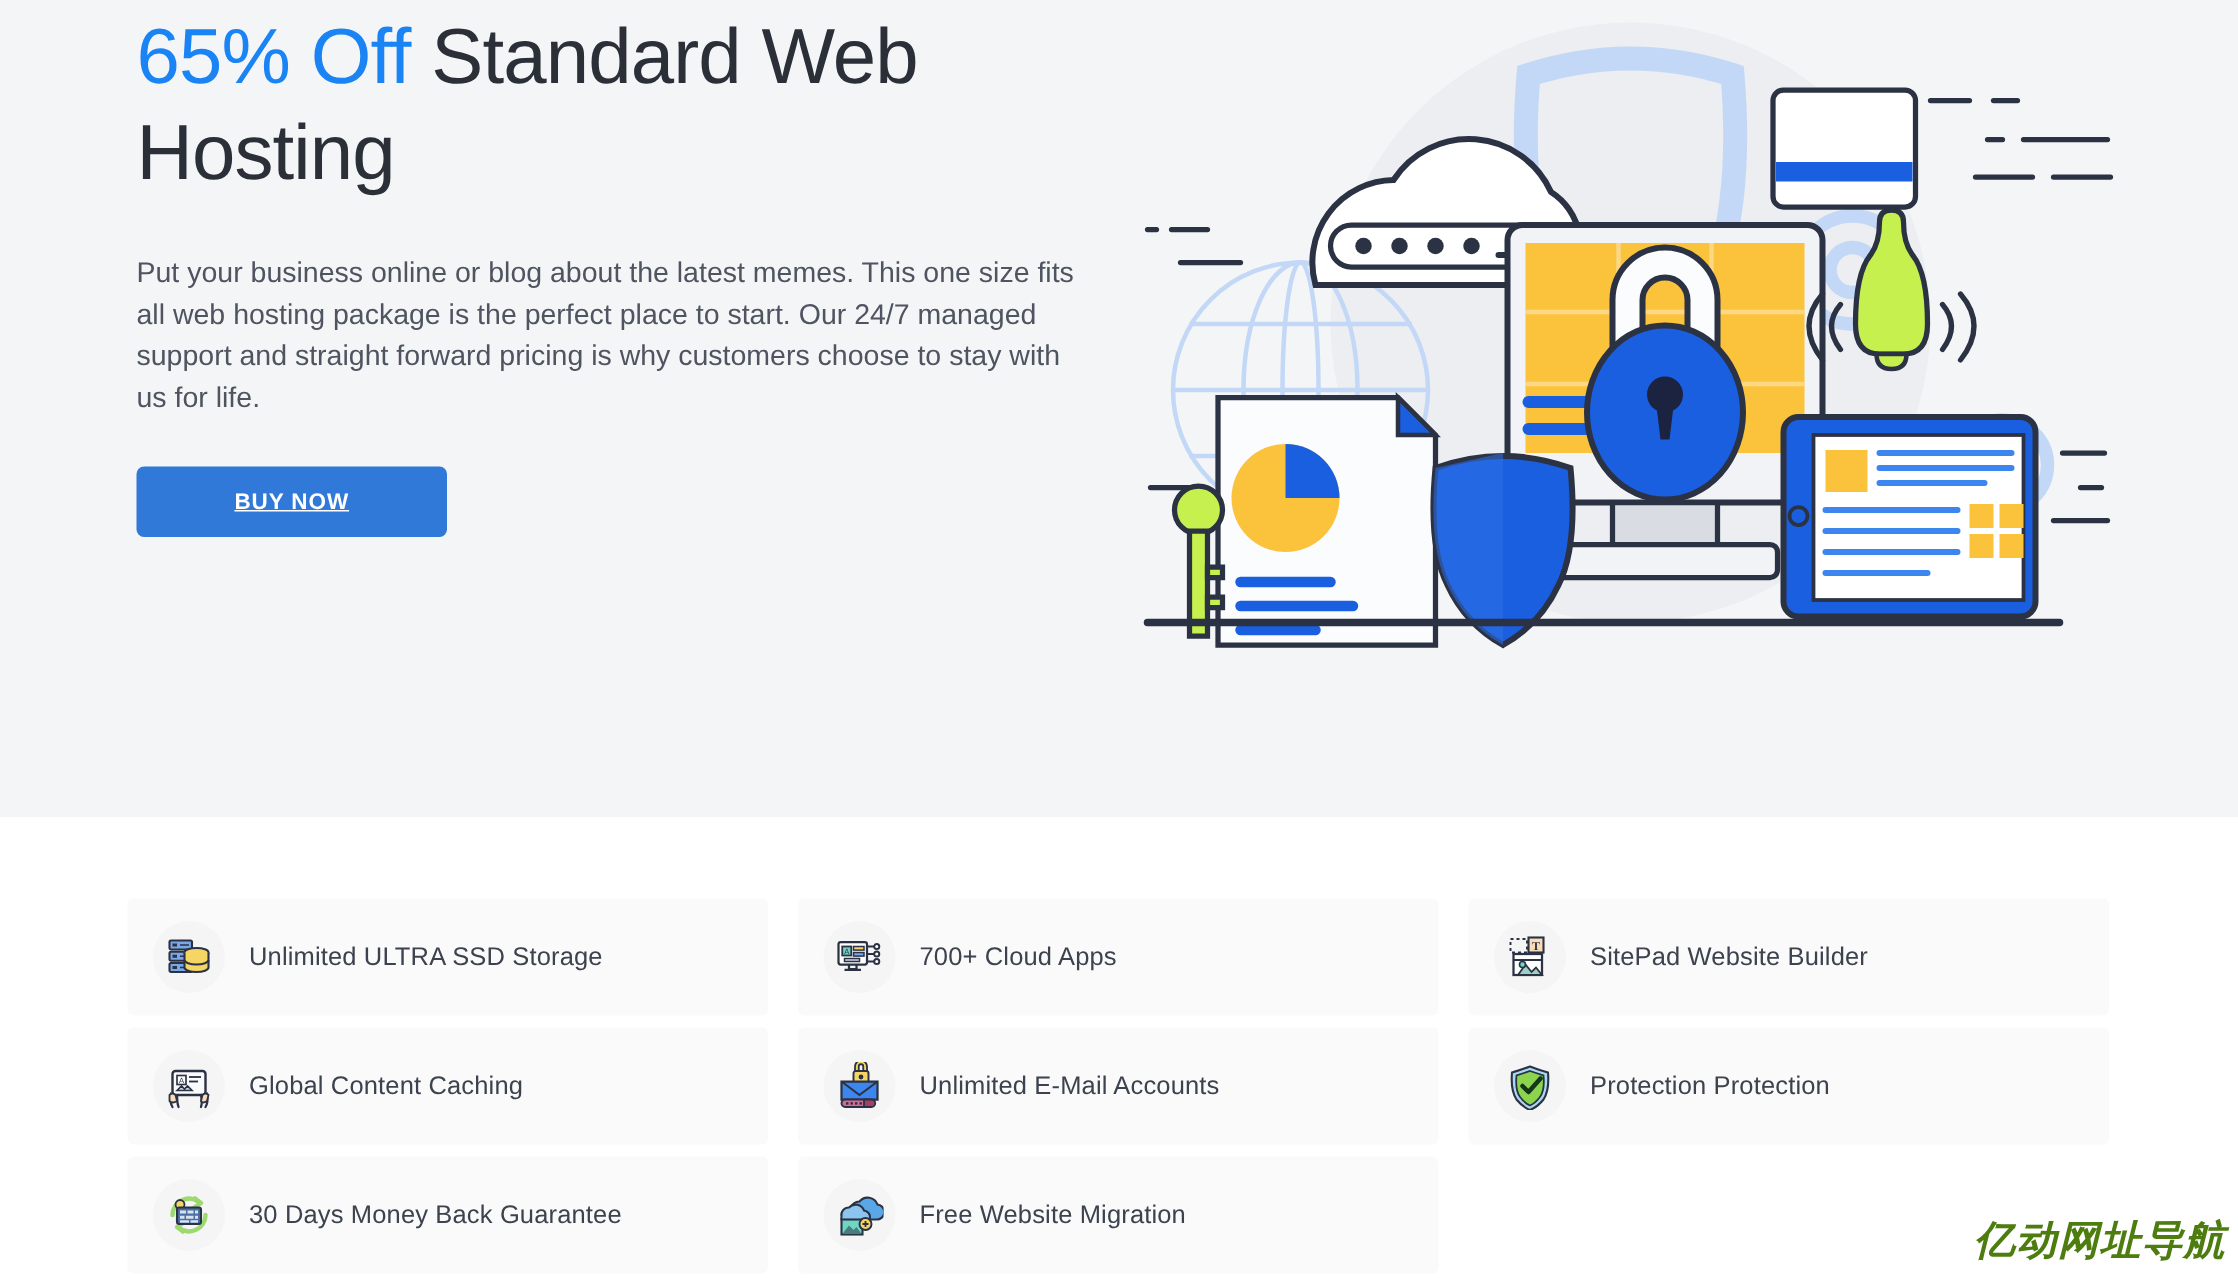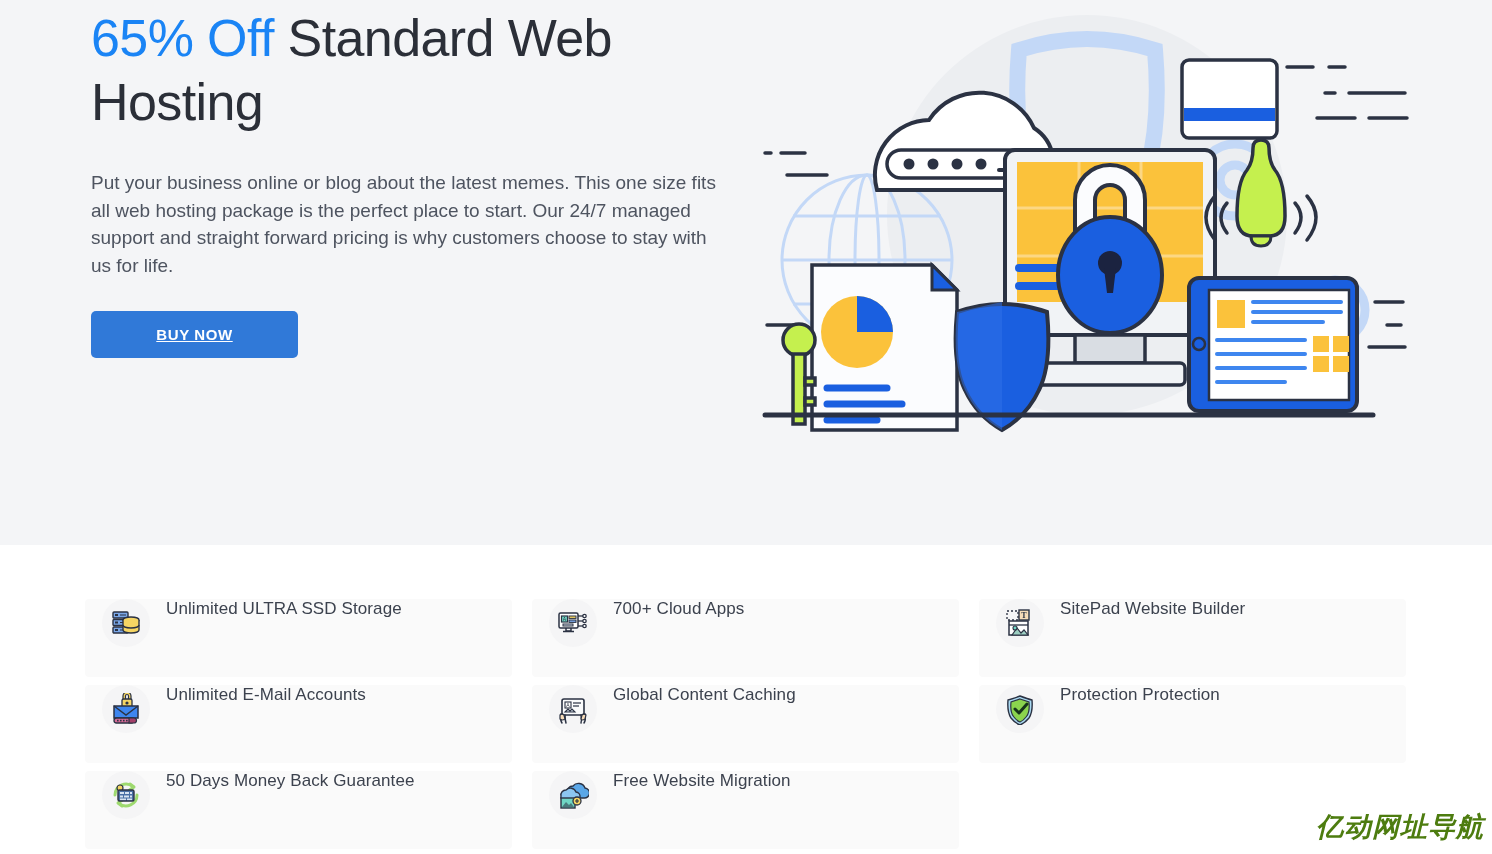--- a/index.html
+++ b/index.html
@@ -118,20 +118,21 @@
   .features-grid {
     margin: 0 auto;
     width: 1322px;
     display: grid;
     grid-template-columns: repeat(3, 427px);
     column-gap: 20px;
     row-gap: 8px;
   }
   .feature-card {
     display: flex;
+    align-items: center;
     height: 78px;
     background: #fafafa;
     border-radius: 4px;
     padding-left: 17px;
     box-sizing: border-box;
   }
   .feature-icon-wrap {
     width: 48px;
     height: 48px;
     border-radius: 50%;
@@ -386,56 +387,56 @@
           <path d="M8 28 l5 -7 l4 5 l3 -3 l4 5 Z" fill="#9dcfc2" stroke="#2b3243" stroke-width="1.2"></path>
           <circle cx="11" cy="21" r="2" fill="#6fd6c4" stroke="#2b3243" stroke-width="1.1"></circle>
         </svg>
       </span>
       <span class="feature-label">SitePad Website Builder</span>
     </div>
 
     <div class="feature-card">
       <span class="feature-icon-wrap">
         <svg width="32" height="32" viewBox="0 0 32 32">
+          <rect x="5" y="6" width="22" height="16" rx="2" fill="#fafbfc" stroke="#2b3243" stroke-width="1.6"></rect>
+          <rect x="8" y="9" width="6" height="6" fill="#ffffff" stroke="#2b3243" stroke-width="1.1"></rect>
+          <text x="11" y="14" font-size="5" text-anchor="middle" fill="#2b3243" font-family="sans-serif">A</text>
+          <g stroke="#2b3243" stroke-width="1.2">
+            <line x1="16" y1="10" x2="24" y2="10"></line>
+            <line x1="16" y1="13" x2="22" y2="13"></line>
+          </g>
+          <path d="M8 19 l3 -3 l2 2 l2 -2 l3 3 Z" fill="#cfd7e4" stroke="#2b3243" stroke-width="1.1"></path>
+          <path d="M4 21 q-1 6 1 9 M8 22 q0 5 1 8" fill="none" stroke="#2b3243" stroke-width="1.5" stroke-linecap="round"></path>
+          <path d="M24 22 q1 5 0 8 M28 21 q1 6 -1 9" fill="none" stroke="#2b3243" stroke-width="1.5" stroke-linecap="round"></path>
+          <path d="M3 22 q2 -2 4 0 l1 4 q-3 2 -5 0 Z" fill="#f7dcb9" stroke="#2b3243" stroke-width="1.2"></path>
+          <path d="M25 22 q2 -2 4 0 l-1 4 q-3 2 -4 0 Z" fill="#f7dcb9" stroke="#2b3243" stroke-width="1.2"></path>
+        </svg>
+      </span>
+      <span class="feature-label">Global Content Caching</span>
+    </div>
+
+    <div class="feature-card">
+      <span class="feature-icon-wrap">
+        <svg width="32" height="32" viewBox="0 0 32 32">
           <path d="M13 3 a4 4 0 0 1 8 0 v4 h-2.5 v-4 a1.5 1.5 0 0 0 -3 0 v4 H13 Z" fill="#f5d563" stroke="#2b3243" stroke-width="1.2"></path>
           <rect x="12" y="6" width="10" height="9" rx="1.5" fill="#f5d563" stroke="#2b3243" stroke-width="1.3"></rect>
           <circle cx="17" cy="10" r="1.6" fill="#2b3243"></circle>
           <path d="M4 13 h24 v12 H4 Z" fill="#3e86ef" stroke="#2b3243" stroke-width="1.5"></path>
           <path d="M4 13 l12 9 l12 -9" fill="none" stroke="#2b3243" stroke-width="1.4"></path>
           <rect x="4" y="25" width="20" height="5" rx="2.5" fill="#d66a96" stroke="#2b3243" stroke-width="1.3"></rect>
           <g fill="#2b3243">
             <rect x="7" y="26.8" width="1.6" height="1.6"></rect>
               <rect x="10" y="26.8" width="1.6" height="1.6"></rect>
             <rect x="13" y="26.8" width="1.6" height="1.6"></rect>
               <rect x="16" y="26.8" width="1.6" height="1.6"></rect>
           </g>
           <path d="M19 25 h5 a2.5 2.5 0 0 1 0 5 h-5 Z" fill="#a33f68" stroke="#2b3243" stroke-width="1.2"></path>
         </svg>
       </span>
       <span class="feature-label">Unlimited E-Mail Accounts</span>
-    </div>
-
-    <div class="feature-card">
-      <span class="feature-icon-wrap">
-        <svg width="32" height="32" viewBox="0 0 32 32">
-          <rect x="5" y="6" width="22" height="16" rx="2" fill="#fafbfc" stroke="#2b3243" stroke-width="1.6"></rect>
-          <rect x="8" y="9" width="6" height="6" fill="#ffffff" stroke="#2b3243" stroke-width="1.1"></rect>
-          <text x="11" y="14" font-size="5" text-anchor="middle" fill="#2b3243" font-family="sans-serif">A</text>
-          <g stroke="#2b3243" stroke-width="1.2">
-            <line x1="16" y1="10" x2="24" y2="10"></line>
-            <line x1="16" y1="13" x2="22" y2="13"></line>
-          </g>
-          <path d="M8 19 l3 -3 l2 2 l2 -2 l3 3 Z" fill="#cfd7e4" stroke="#2b3243" stroke-width="1.1"></path>
-          <path d="M4 21 q-1 6 1 9 M8 22 q0 5 1 8" fill="none" stroke="#2b3243" stroke-width="1.5" stroke-linecap="round"></path>
-          <path d="M24 22 q1 5 0 8 M28 21 q1 6 -1 9" fill="none" stroke="#2b3243" stroke-width="1.5" stroke-linecap="round"></path>
-          <path d="M3 22 q2 -2 4 0 l1 4 q-3 2 -5 0 Z" fill="#f7dcb9" stroke="#2b3243" stroke-width="1.2"></path>
-          <path d="M25 22 q2 -2 4 0 l-1 4 q-3 2 -4 0 Z" fill="#f7dcb9" stroke="#2b3243" stroke-width="1.2"></path>
-        </svg>
-      </span>
-      <span class="feature-label">Global Content Caching</span>
     </div>
 
     <div class="feature-card">
       <span class="feature-icon-wrap">
         <svg width="32" height="32" viewBox="0 0 32 32">
           <path d="M16 3 q8 3 12 4 q1 12 -3 18 q-4 5 -9 7 q-5 -2 -9 -7 q-4 -6 -3 -18 q4 -1 12 -4 Z" fill="#a9d9f2" stroke="#2b3243" stroke-width="1.4"></path>
           <path d="M16 6 q6 2 9 3 q1 10 -2.5 14.5 q-3 4 -6.5 5.5 q-3.5 -1.5 -6.5 -5.5 Q6 19 7 9 q3 -1 9 -3 Z" fill="#8bd44e" stroke="#2b3243" stroke-width="1.2"></path>
           <path d="M11 16 l4 4 l8 -9" fill="none" stroke="#17351a" stroke-width="3" stroke-linecap="round" stroke-linejoin="round"></path>
         </svg>
       </span>
@@ -456,21 +457,21 @@
               <rect x="15" y="13" width="4" height="2"></rect>
               <rect x="20" y="13" width="2" height="2"></rect>
             <rect x="10" y="16.5" width="3" height="2"></rect>
               <rect x="14" y="16.5" width="5" height="2"></rect>
               <rect x="20" y="16.5" width="2" height="2"></rect>
             <rect x="10" y="19.5" width="6" height="1.6"></rect>
               <rect x="17" y="19.5" width="5" height="1.6"></rect>
           </g>
         </svg>
       </span>
-      <span class="feature-label">50 Days Money Back Guarantee</span>
+      <span class="feature-label">30 Days Money Back Guarantee</span>
     </div>
 
     <div class="feature-card">
       <span class="feature-icon-wrap">
         <svg width="32" height="32" viewBox="0 0 32 32">
           <path d="M10 14 a6 6 0 0 1 6 -7 a7 7 0 0 1 12 2 a5 5 0 0 1 -1 10 H13 a5 5 0 0 1 -3 -5 Z" fill="#5aa7e8" stroke="#2b3243" stroke-width="1.4"></path>
           <path d="M4 17 a5 5 0 0 1 5 -6 a6 6 0 0 1 10 2 a4 4 0 0 1 -1 9 H7 a4 4 0 0 1 -3 -5 Z" fill="#8cc6f0" stroke="#2b3243" stroke-width="1.4"></path>
           <rect x="4" y="19" width="14" height="10" fill="#6fd6c4" stroke="#2b3243" stroke-width="1.4"></rect>
           <path d="M5 28 l4 -5 l3 3 l2 -2 l3 4 Z" fill="#2b3243" opacity="0.55"></path>
           <circle cx="20" cy="22" r="4" fill="#f5d563" stroke="#2b3243" stroke-width="1.3"></circle>

